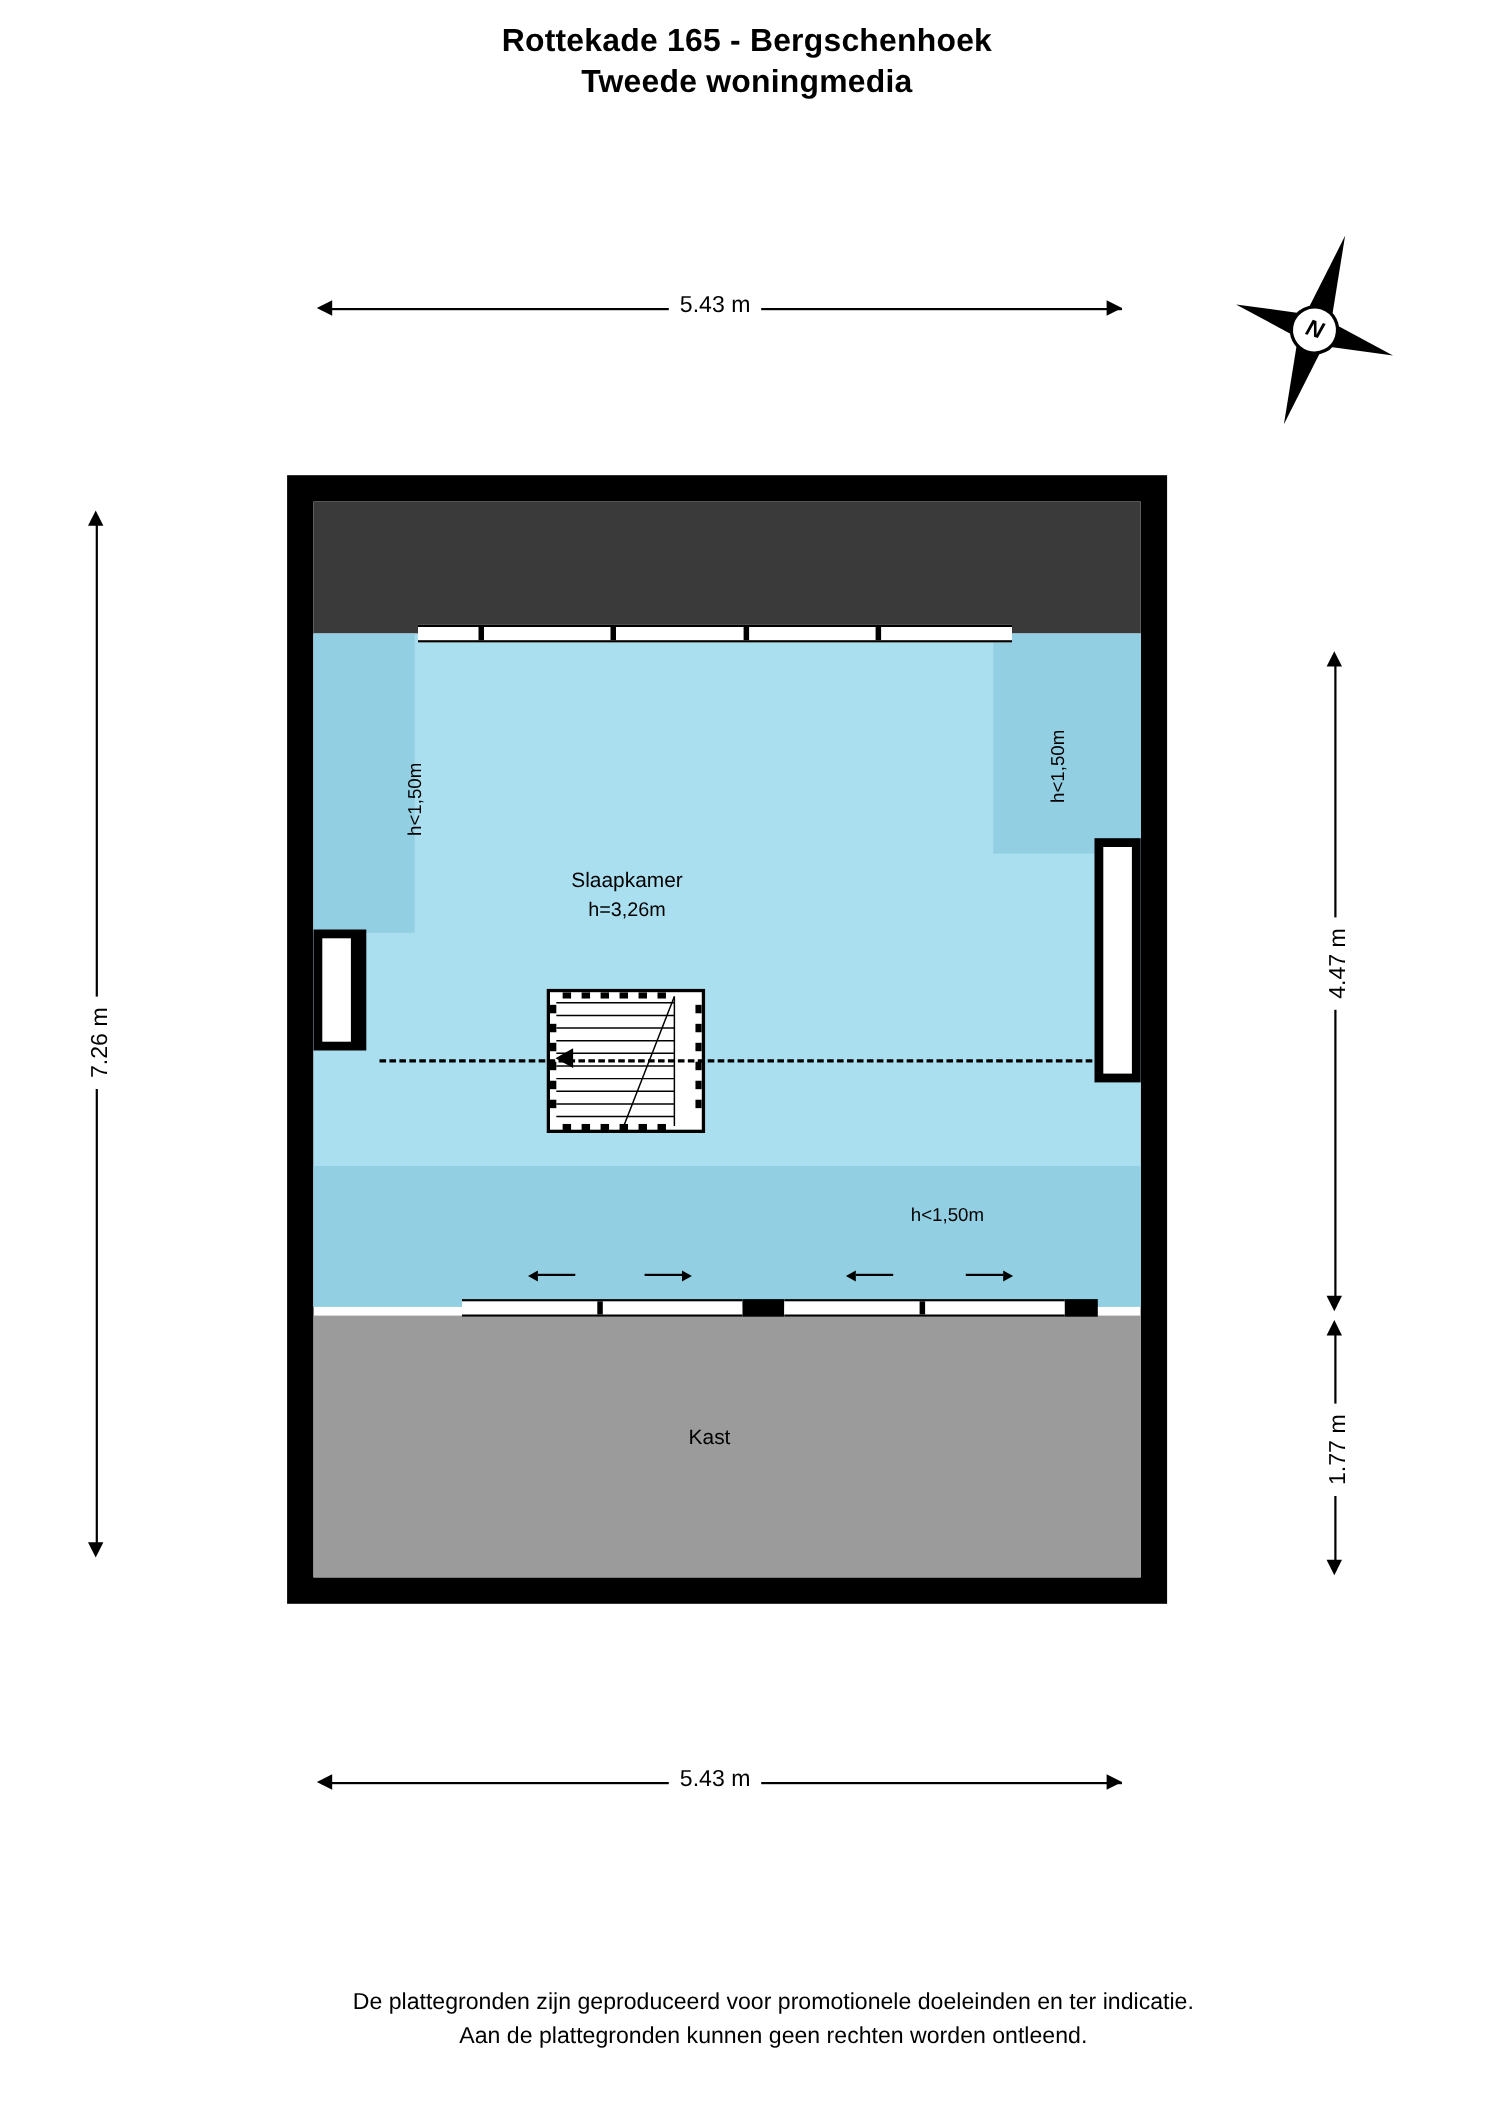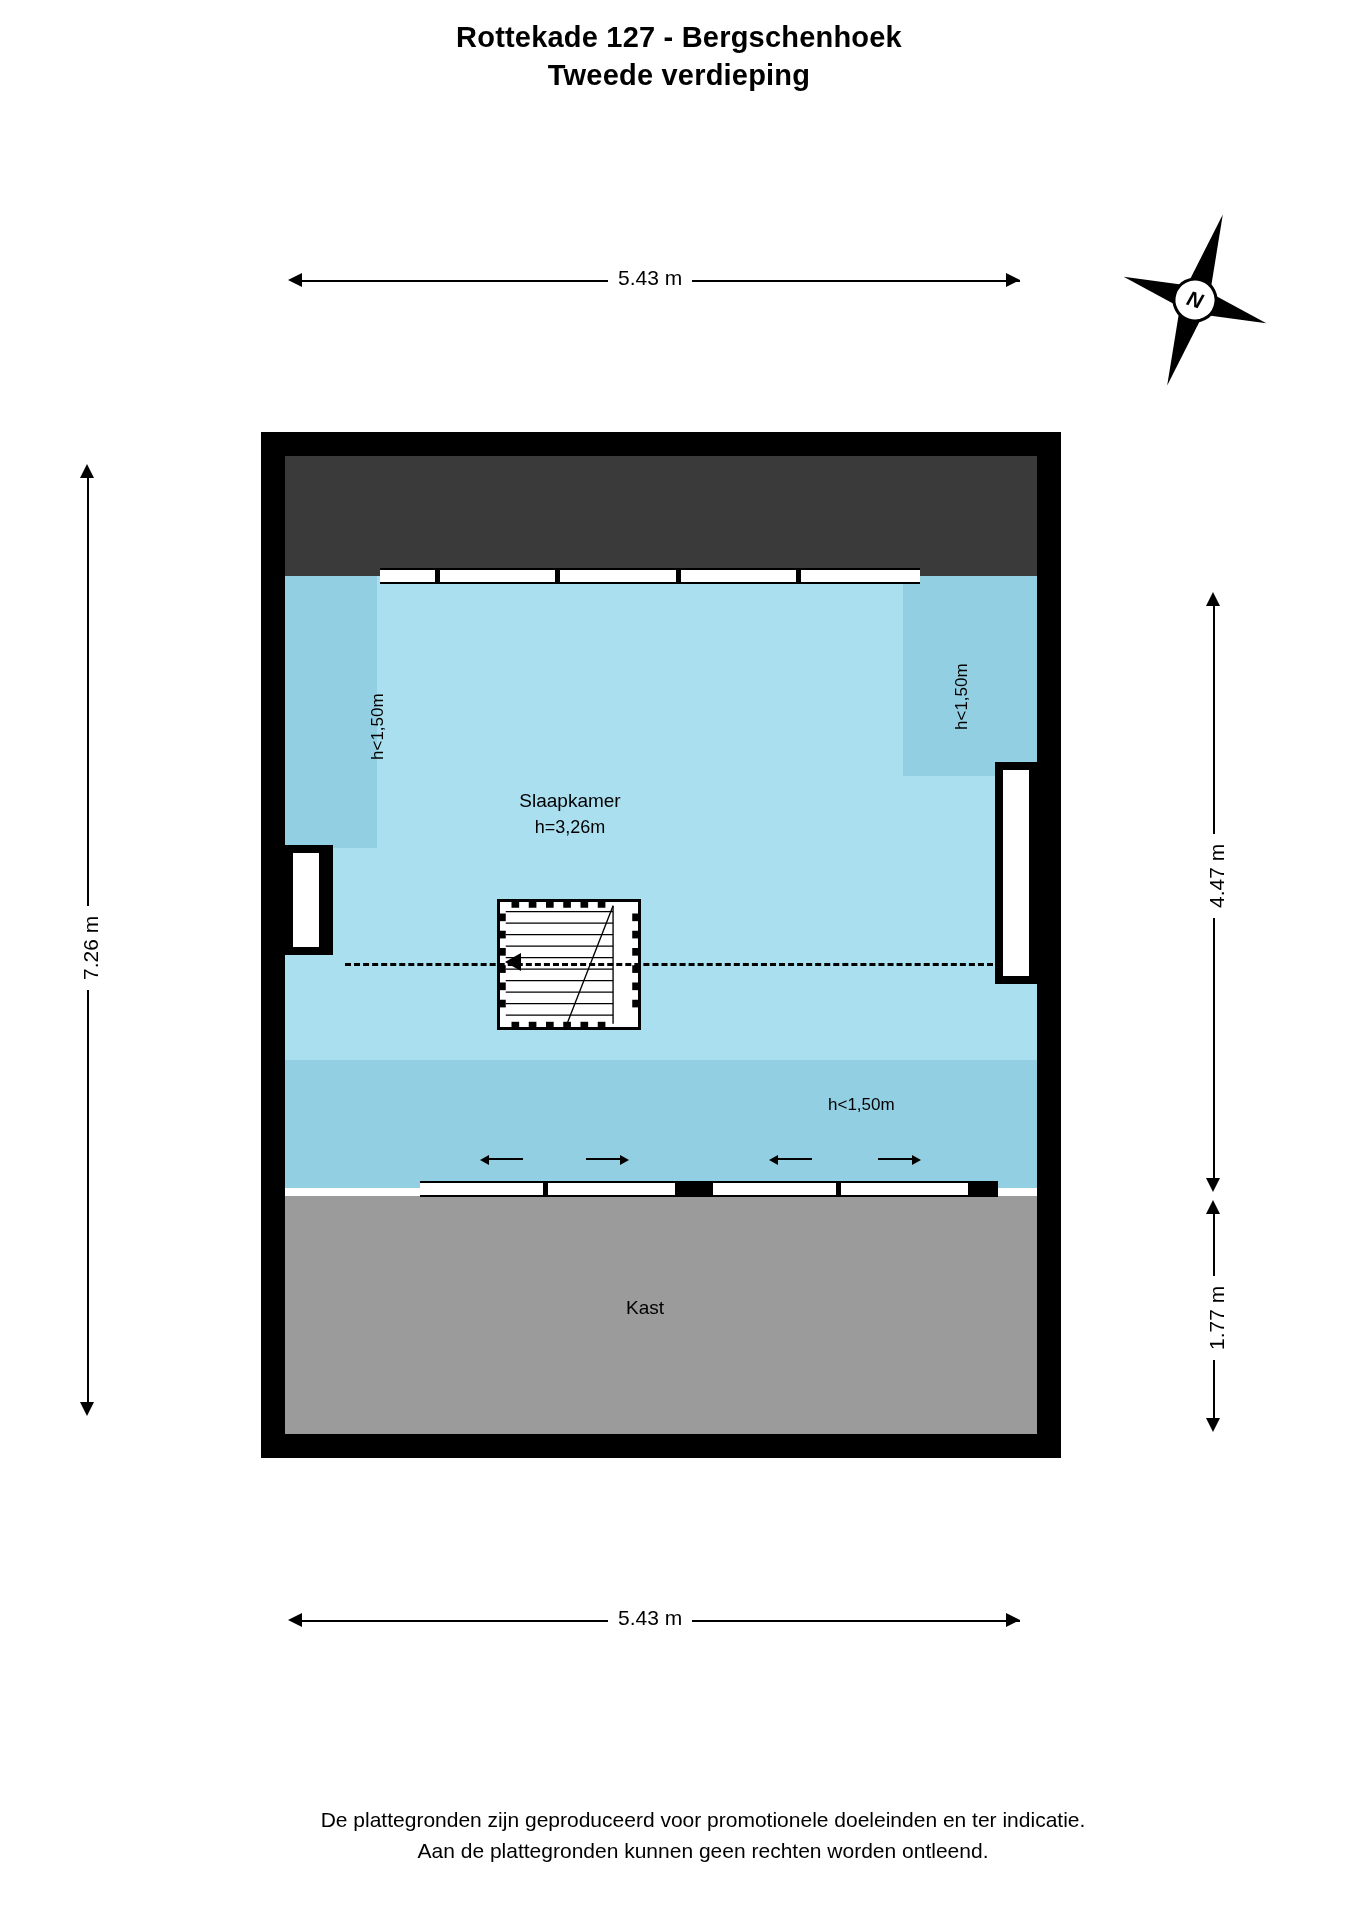--- a/index.html
+++ b/index.html
@@ -378,22 +378,22 @@
     font-size: 21px;
     line-height: 31px;
     color: #000;
     padding-left: 24px;
   }
 </style>
 </head>
 <body>
 
 <div id="title-block">
-  <div id="title-line1">Rottekade 127 - Bergschenhoek</div>
-  <div id="title-line2">Tweede verdieping</div>
+  <div id="title-line1">Rottekade 165 - Bergschenhoek</div>
+  <div id="title-line2">Tweede woningmedia</div>
 </div>
 
 <div id="plan-area">
 
   <div id="outer-walls"></div>
   <div id="interior"></div>
   <div id="top-void"></div>
 
   <div id="room-slaapkamer"></div>
   <div class="low-strip" id="low-left"></div>

